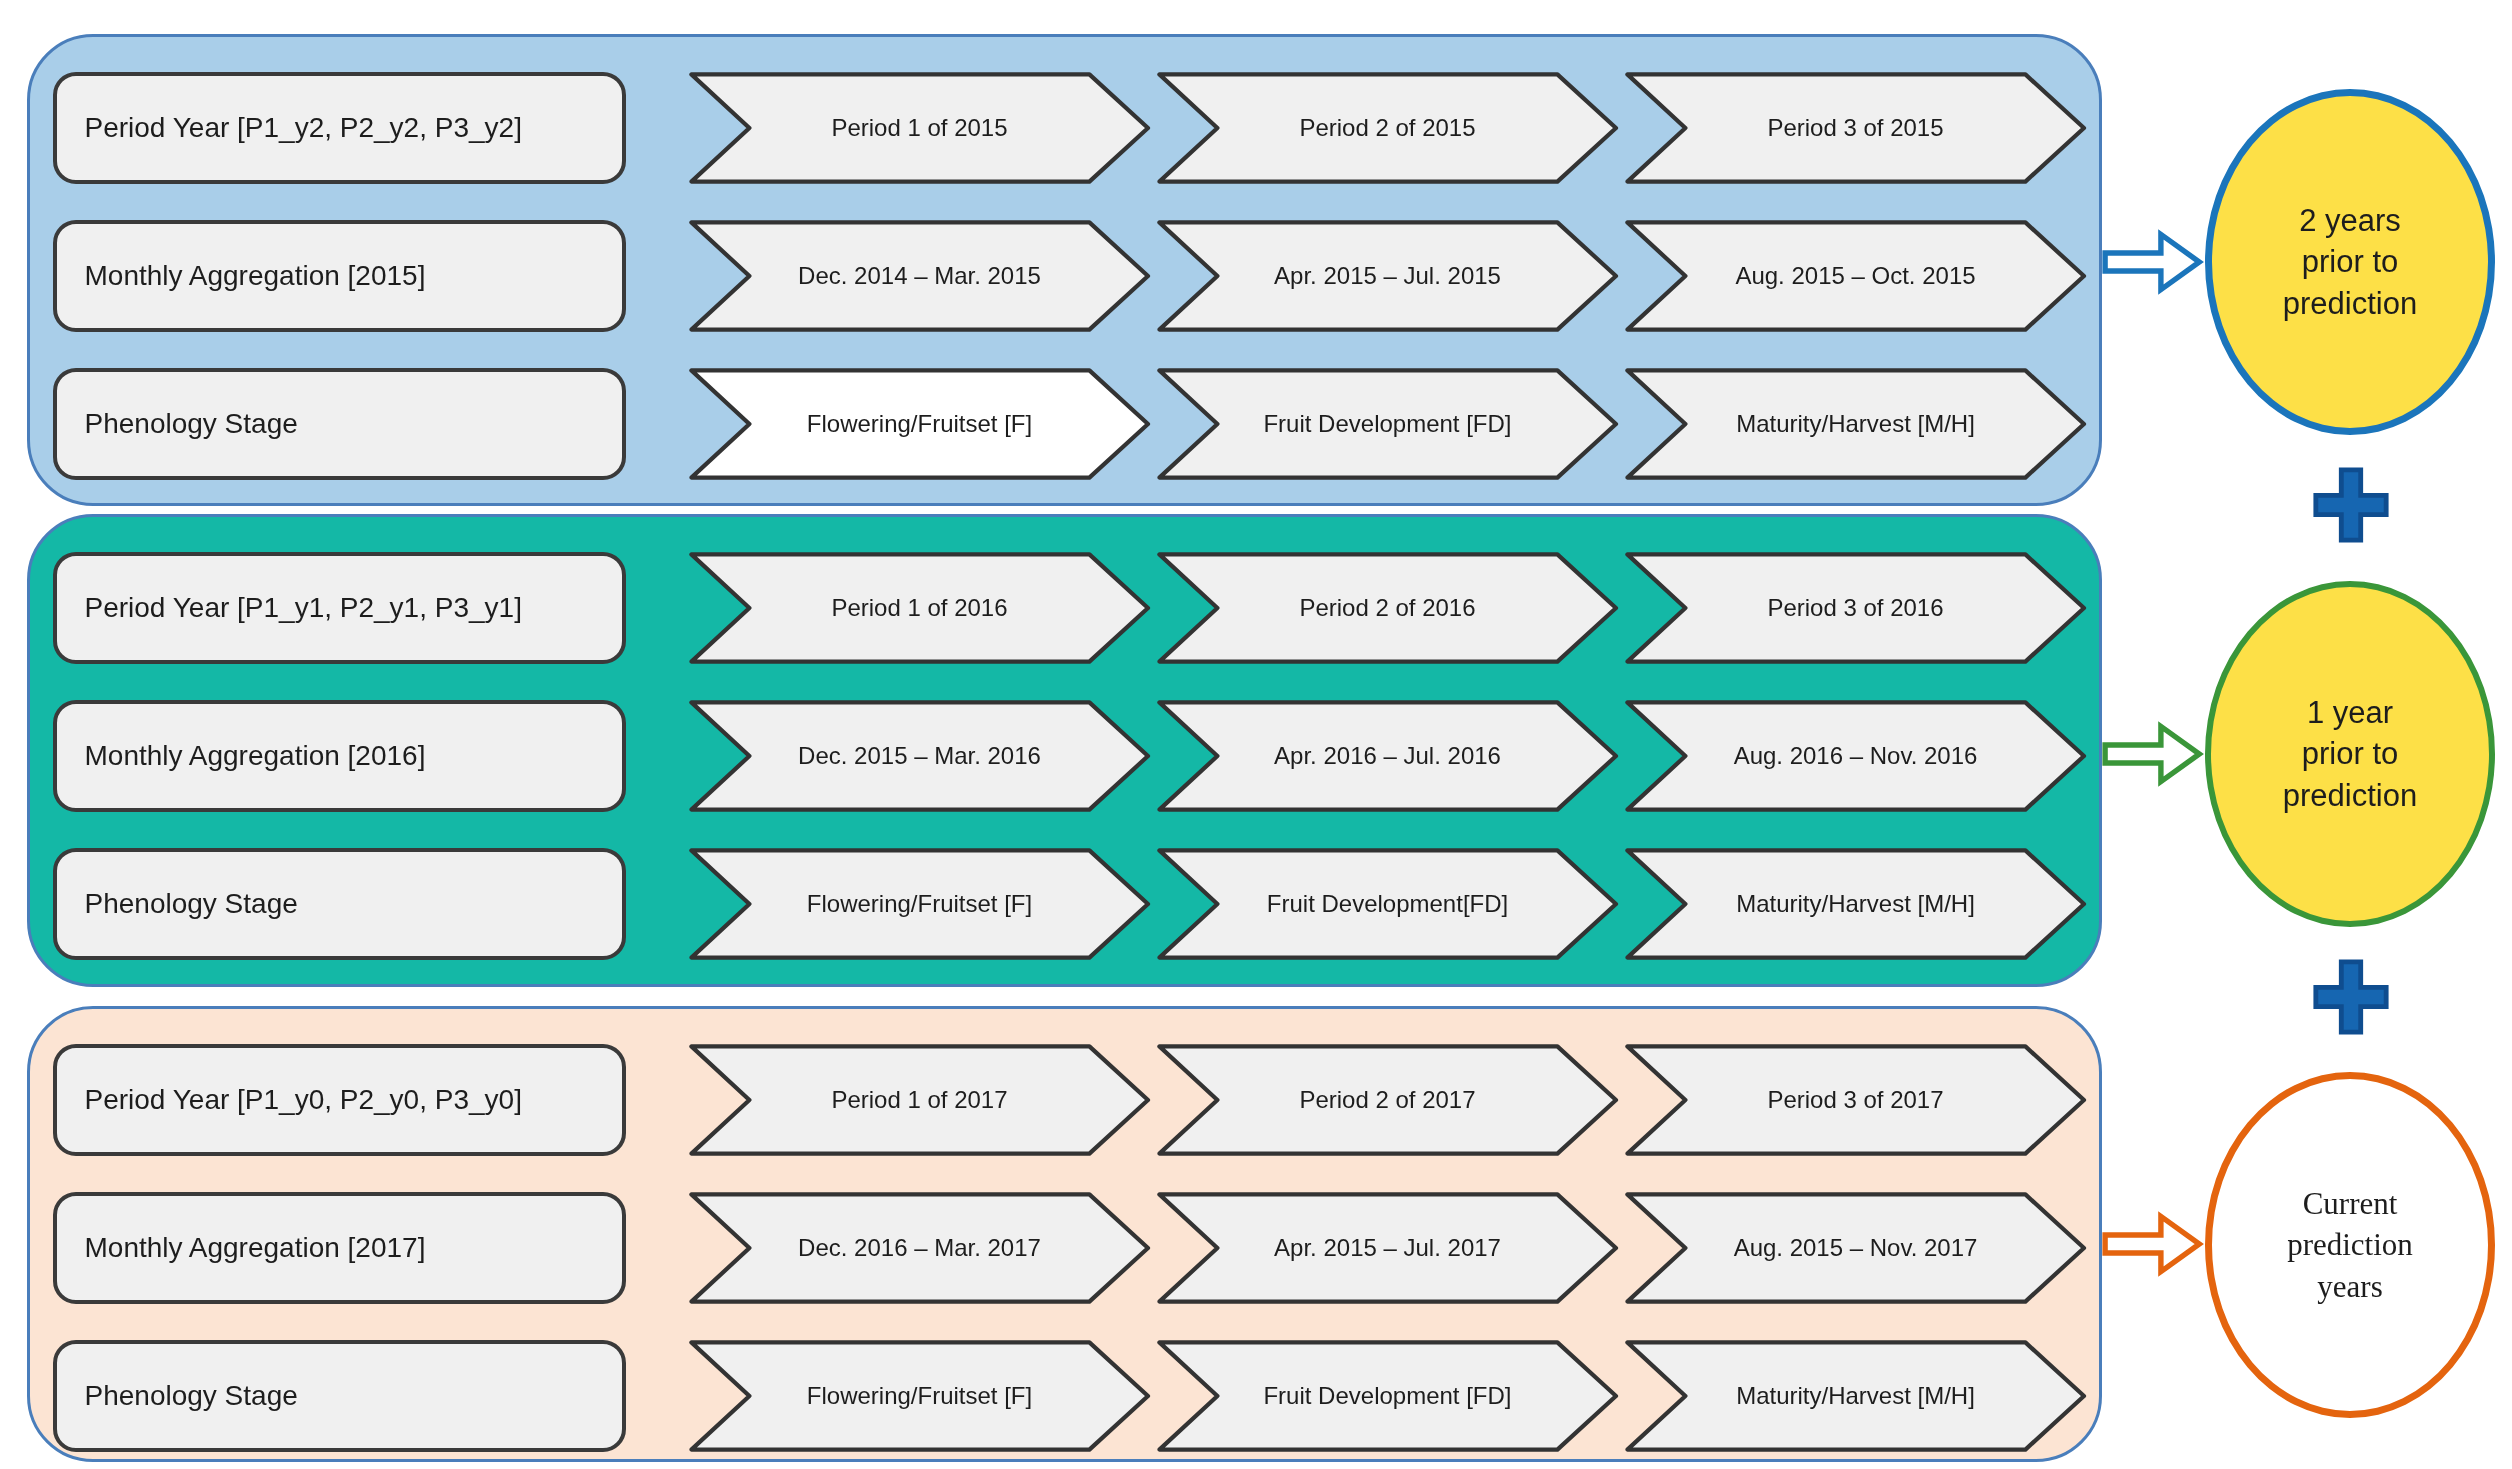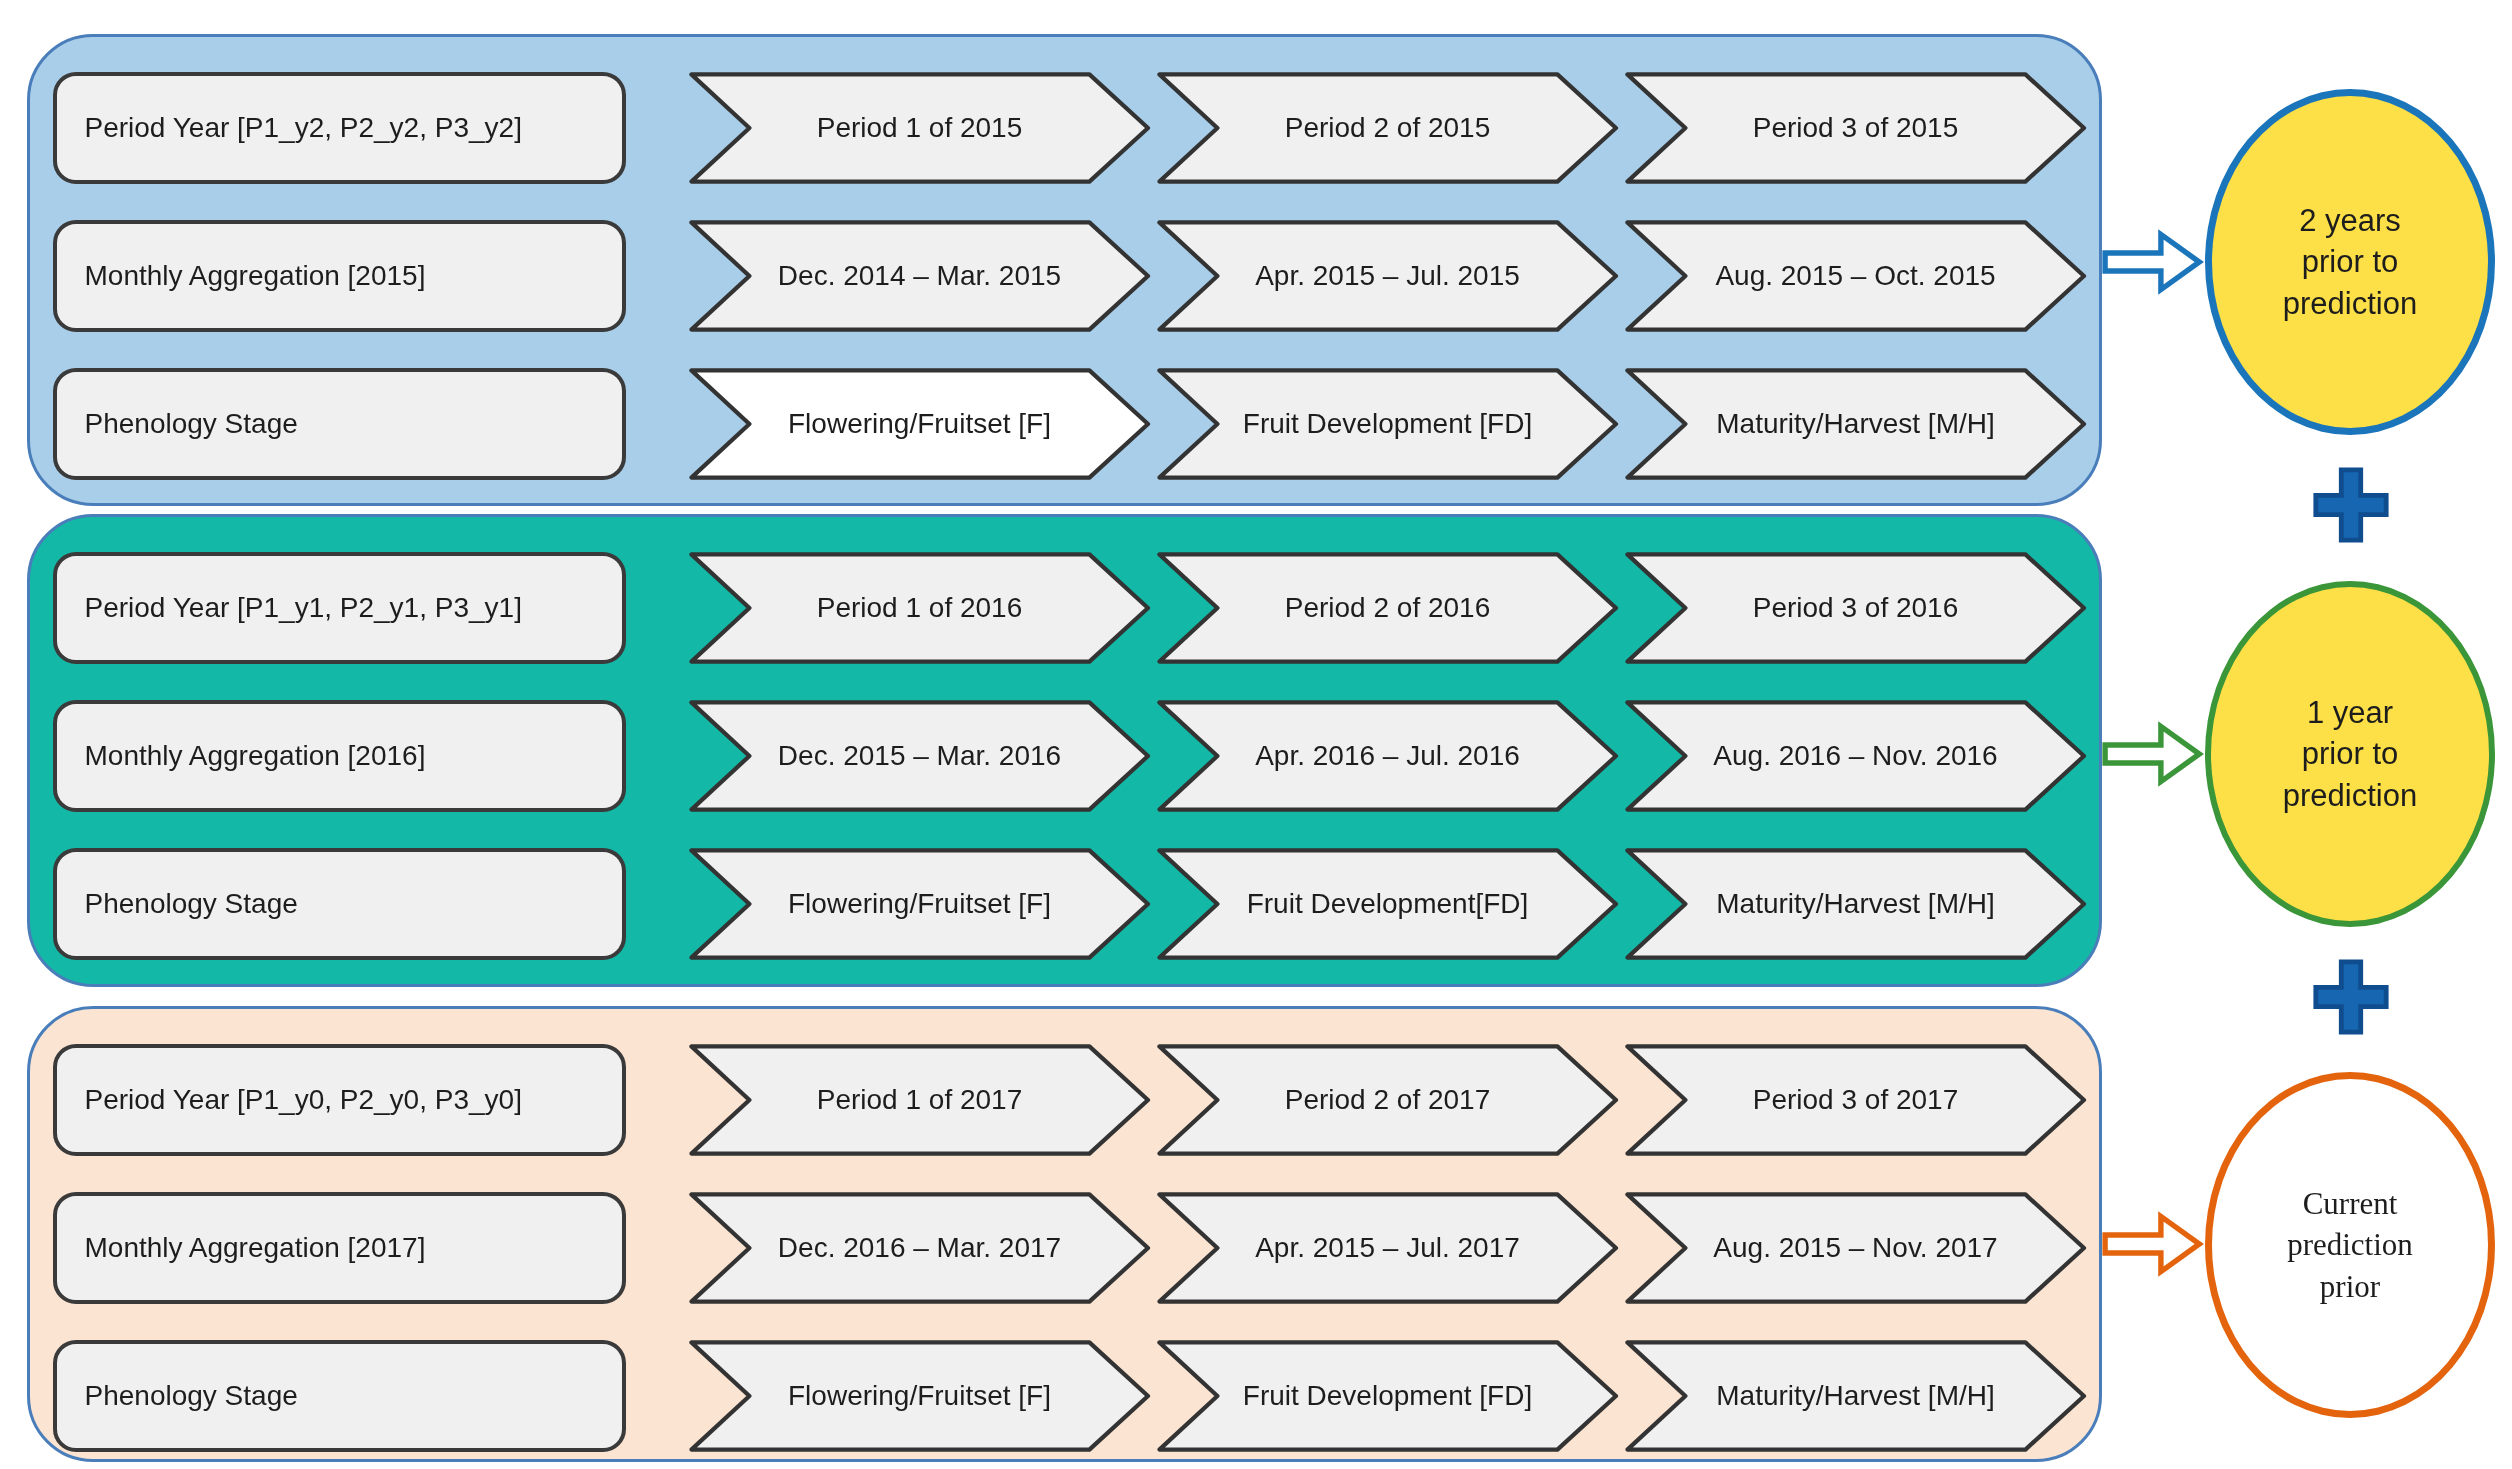--- a/index.html
+++ b/index.html
@@ -23,21 +23,21 @@
             box-sizing:border-box;display:flex;align-items:center;}
   .labelbox span{padding-left:28px;font-size:28px;white-space:nowrap;}
 
   
   .chevron{position:absolute;width:462px;height:112px;}
   .col1{left:659px;} .col2{left:1127px;} .col3{left:1595px;}
   .chevron svg{position:absolute;left:0;top:0;width:100%;height:100%;}
   .chevron polygon{fill:#f0f0f0;stroke:#333333;stroke-width:7;stroke-linejoin:round;}
   .chevron.white polygon{fill:#ffffff;}
   .chevron span{position:relative;display:flex;width:100%;height:100%;
-                align-items:center;justify-content:center;font-size:28px;white-space:nowrap;}
+                align-items:center;justify-content:center;font-size:24px;white-space:nowrap;}
 
   
   .block-arrow{position:absolute;width:103px;height:72px;}
   .block-arrow polygon{fill:#ffffff;stroke-width:9;stroke-linejoin:miter;}
   .arrow-2015{left:2101px;top:226px;}  .arrow-2015 polygon{stroke:#1b75bb;}
   .arrow-2016{left:2101px;top:718px;} .arrow-2016 polygon{stroke:#3a9639;}
   .arrow-2017{left:2101px;top:1208px;} .arrow-2017 polygon{stroke:#e4640e;}
 
   .ellipse{position:absolute;left:2205px;width:290px;height:346px;border-radius:50%;
            background:#fde047;box-sizing:border-box;display:flex;align-items:center;
@@ -291,18 +291,18 @@
     <polygon points="50,8 82,8 82,50 124,50 124,82 82,82 82,124 50,124 50,82 8,82 8,50 50,50"></polygon>
   </svg>
 
   <svg class="block-arrow arrow-2017" viewBox="0 0 170 120">
     <polygon points="6,45 99,45 99,14 163,60 99,106 99,75 6,75"></polygon>
   </svg>
   <div class="ellipse ellipse-2017">
     <div class="lines">
       <div>Current</div>
       <div>prediction</div>
-      <div>prior</div>
+      <div>years</div>
     </div>
   </div>
 
 </div>
 
 
 </body></html>

